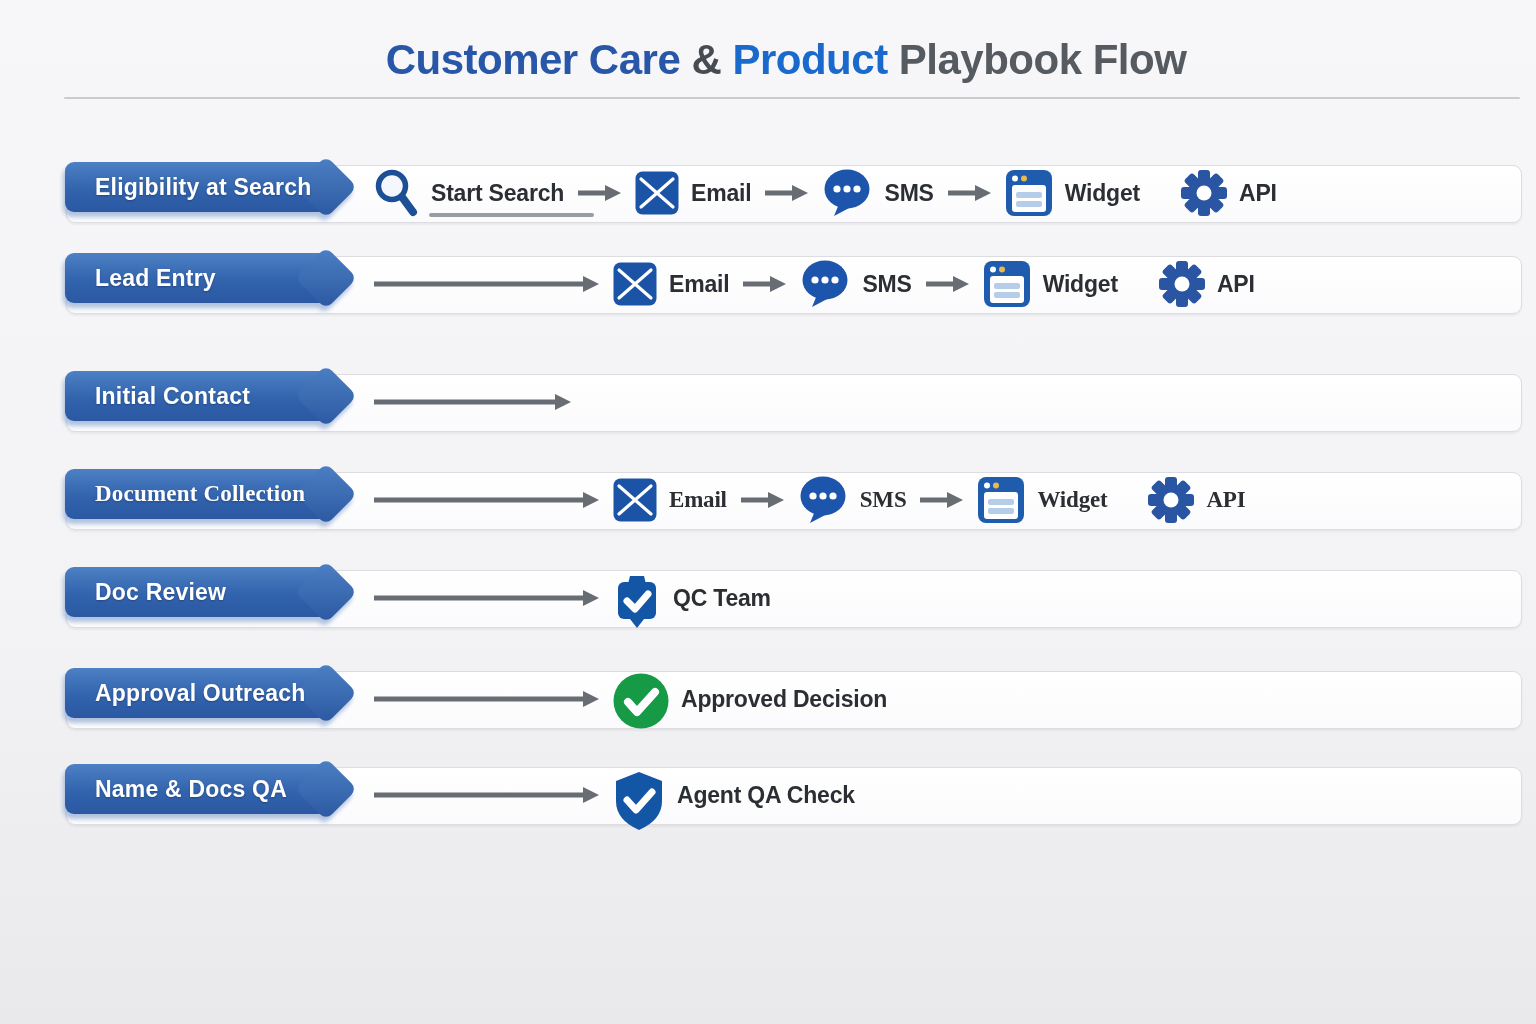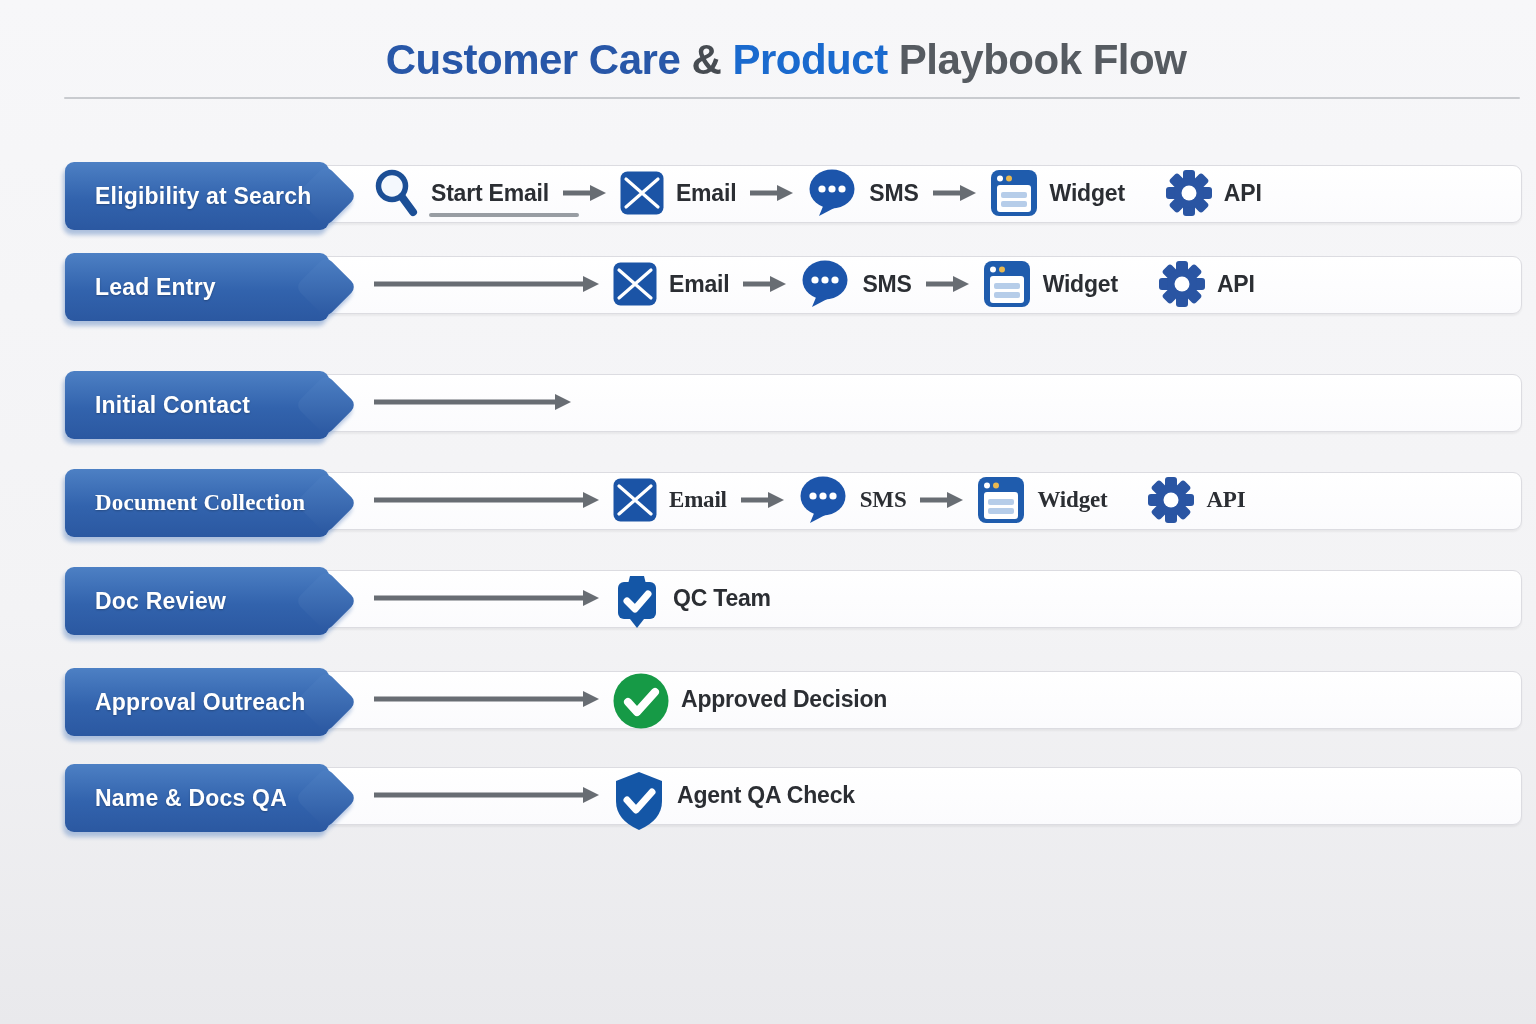--- a/index.html
+++ b/index.html
@@ -26,21 +26,21 @@
 
   
   .row{position:absolute;left:0;width:100%;height:100px;}
   .band{
     position:absolute;left:66px;right:50px;top:0;height:56px;
     background:linear-gradient(180deg,#ffffff 0%,#fbfbfd 100%);
     border:1px solid #dcdce1;border-radius:9px;
     box-shadow:0 2px 2px rgba(0,0,0,0.05);
   }
   .banner{
-    position:absolute;left:65px;top:-3px;width:264px;height:68px;
+    position:absolute;left:65px;top:-3px;width:264px;height:50px;
     background:linear-gradient(180deg,#4d80c4 0%,#3263ad 55%,#2b58a1 100%);
     border-radius:9px;
     display:flex;align-items:center;
     padding-left:30px;box-sizing:border-box;
     filter:drop-shadow(-2px 5px 2px rgba(150,175,212,0.75));
   }
   .banner::after{
     content:"";position:absolute;right:-19px;top:50%;
     width:44px;height:44px;transform:translateY(-50%) rotate(45deg);
     background:linear-gradient(135deg,#4d80c4 0%,#2b58a1 100%);
@@ -91,21 +91,21 @@
           <span class="banner-label">Eligibility at Search</span>
         </div>
         <div class="content">
           <div class="step">
             <span class="icon">
               <svg width="48" height="52" viewBox="0 0 48 52">
                 <circle cx="20" cy="19" r="13.5" fill="#f4f8fd" stroke="#1c4f96" stroke-width="5.5"></circle>
                 <line x1="30" y1="30" x2="41" y2="45" stroke="#1c4f96" stroke-width="8" stroke-linecap="round"></line>
               </svg>
             </span>
-            <span class="step-label underlined">Start Email</span>
+            <span class="step-label underlined">Start Search</span>
           </div>
           <span class="flow-arrow">
             <svg width="46" height="18" viewBox="0 0 46 18">
               <line x1="2" y1="9" x2="30" y2="9" stroke="#686d73" stroke-width="5"></line>
               <polygon points="29,1 45,9 29,17" fill="#686d73"></polygon>
             </svg>
           </span>
           <div class="step">
             <span class="icon">
               <svg width="46" height="46" viewBox="0 0 46 46">

